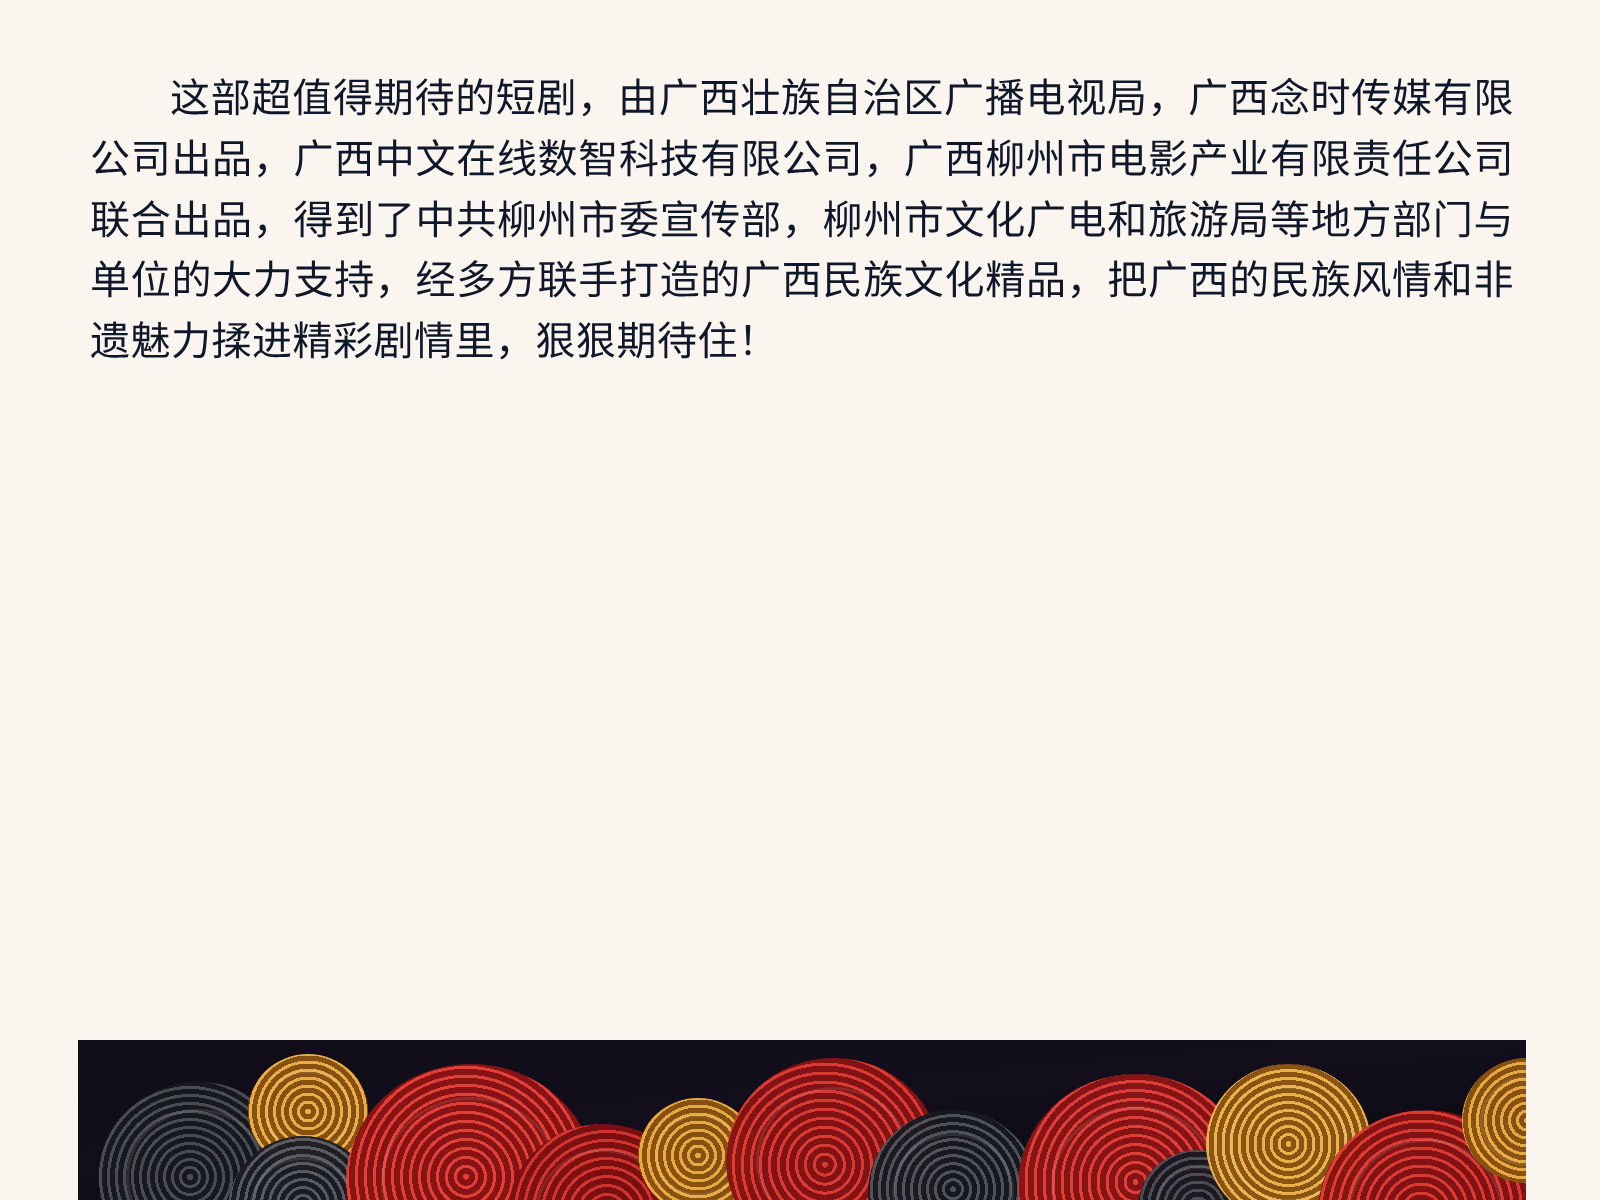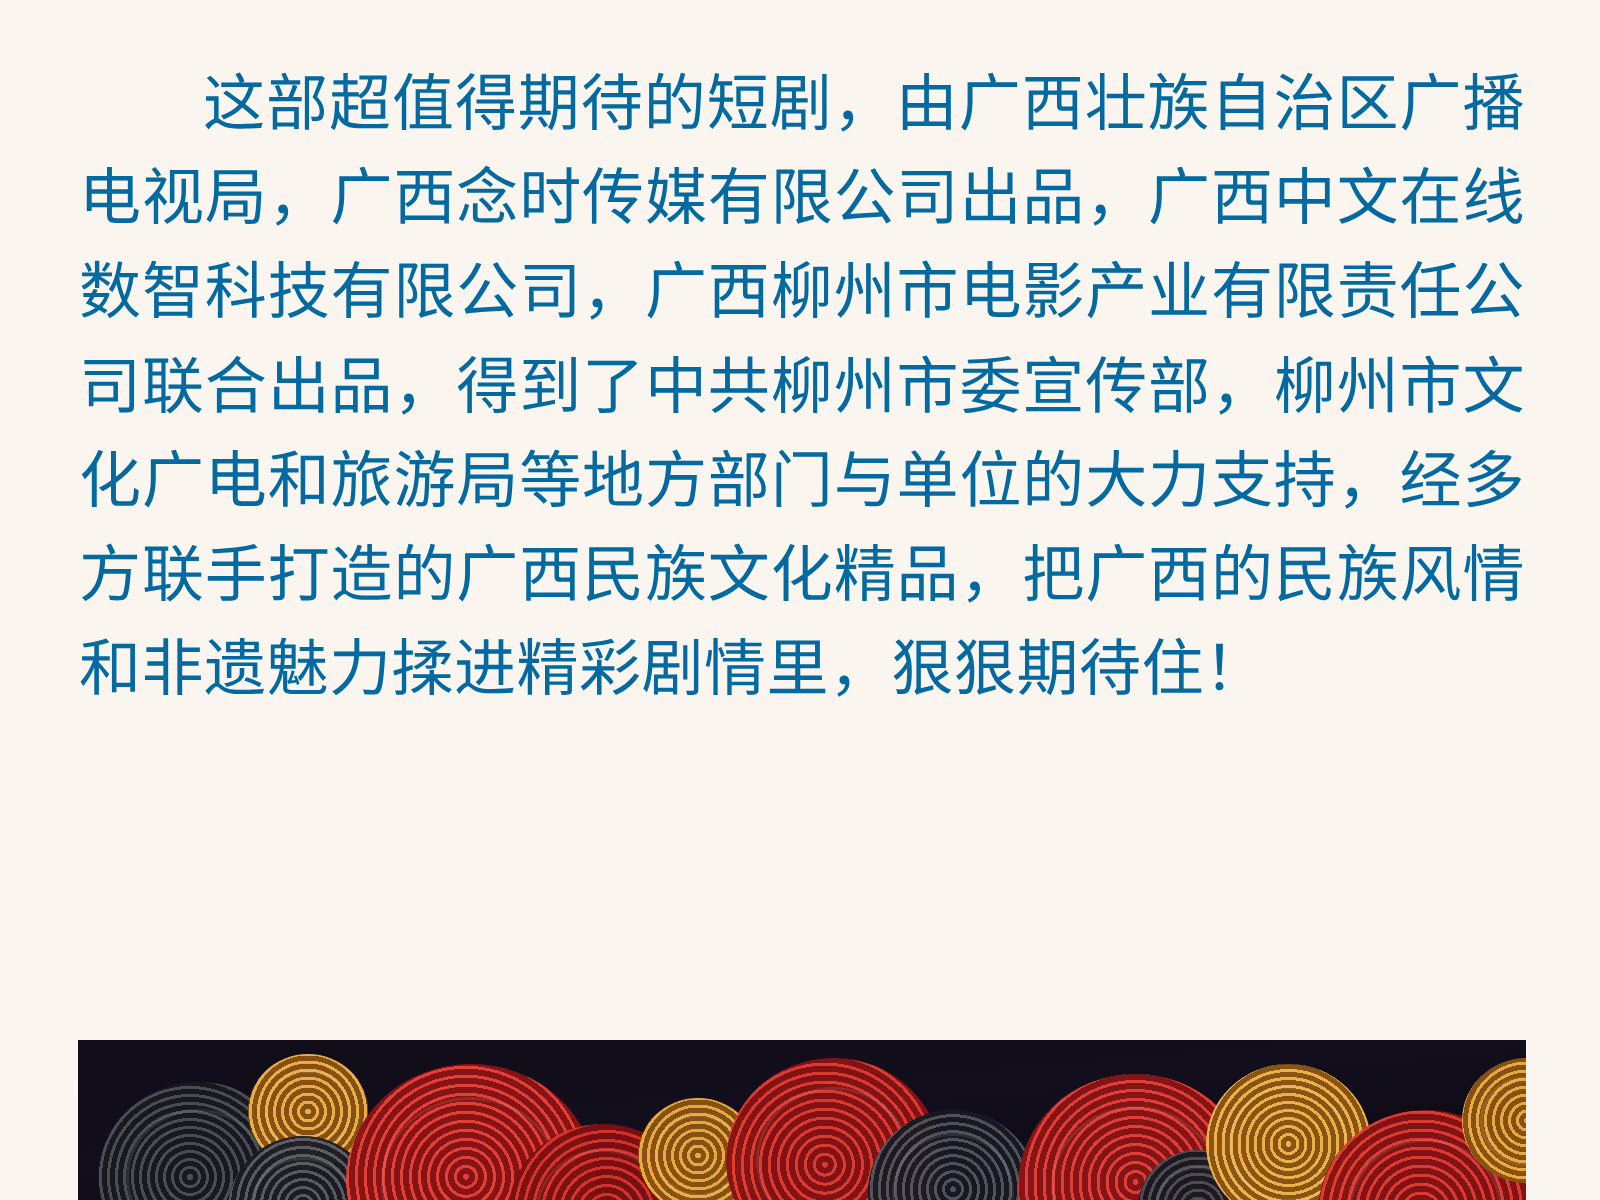--- a/index.html
+++ b/index.html
@@ -24,28 +24,28 @@
   }
 
   #article-body {
     position: absolute;
     left: 78px;
     top: 56px;
     width: 1448px;
   }
 
   #article-paragraph {
-    font-size: 62px;
+    font-size: 40px;
     line-height: 1.52;
     letter-spacing: 0.5px;
-    color: #0369a1;
+    color: #0f172a;
     text-align: justify;
     text-indent: 2em;
     font-weight: 400;
-    margin: 1px;
+    margin: 12px;
     white-space: pre-wrap;
     word-break: break-all;
   }
 
   #figure-wrap {
     position: absolute;
     left: 78px;
     top: 1040px;
     width: 1448px;
     height: 160px;

